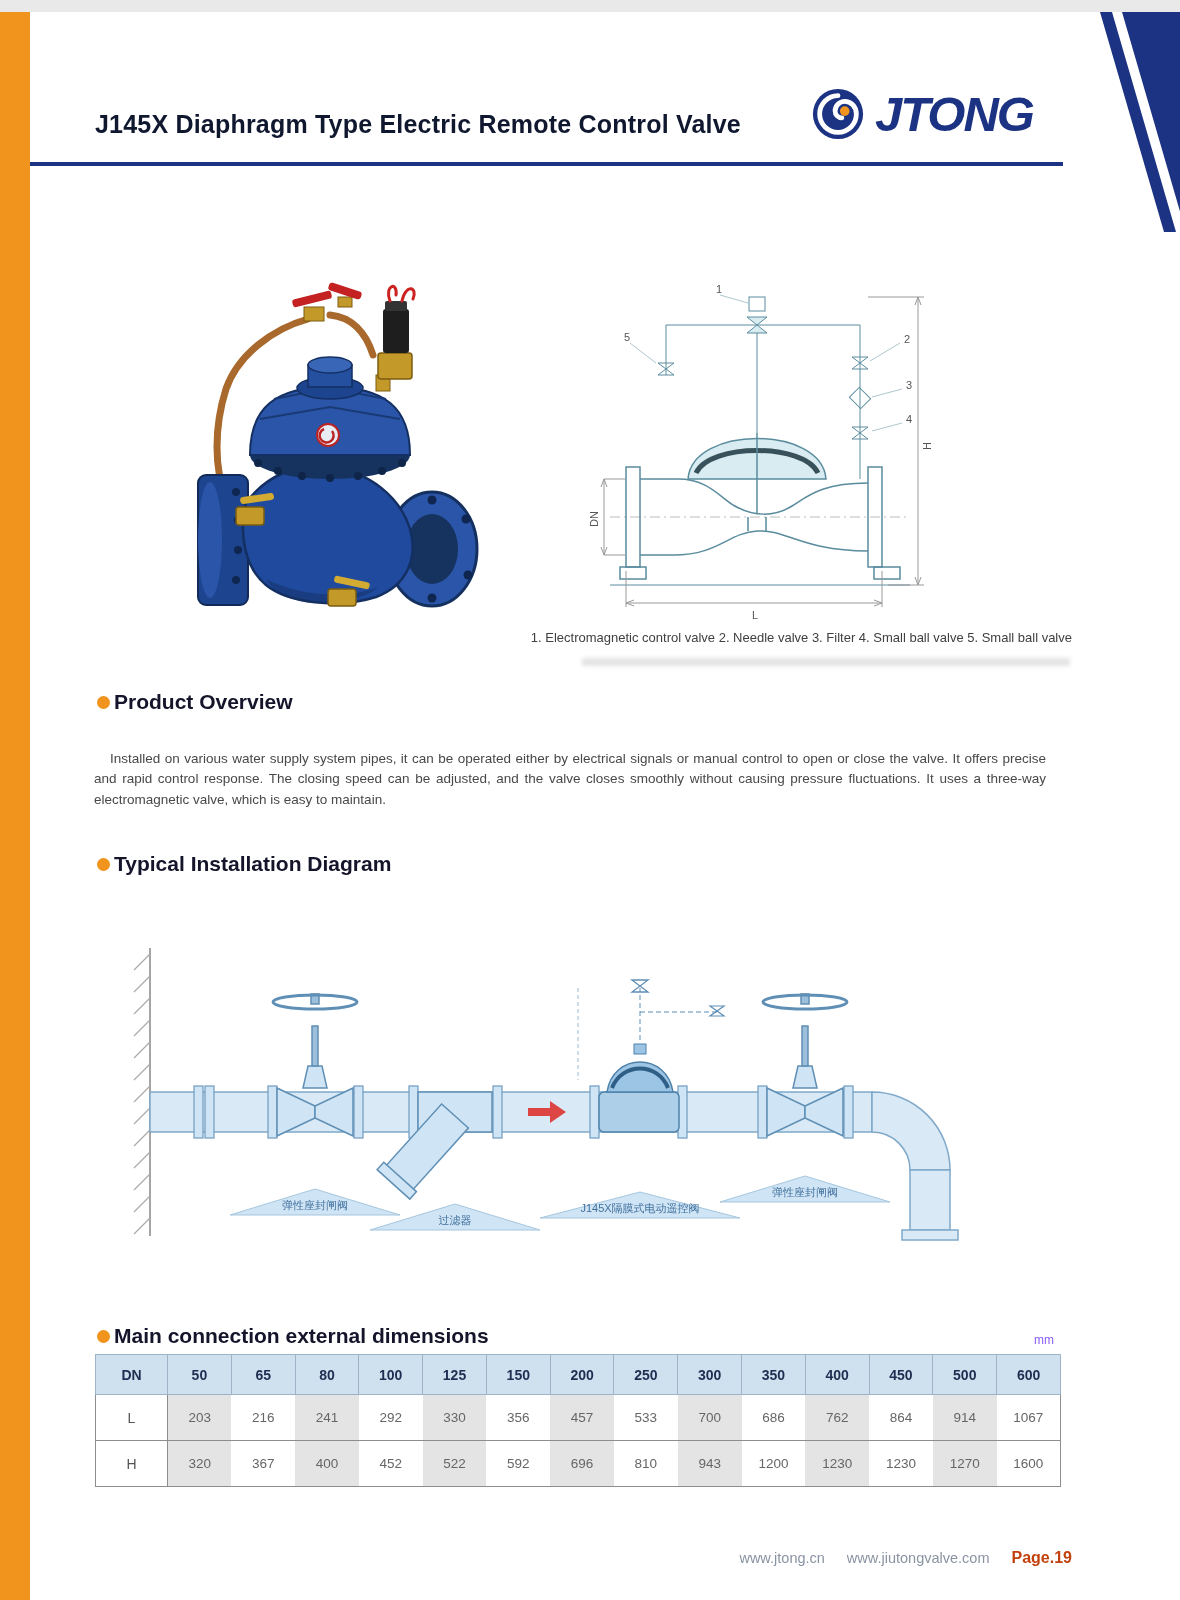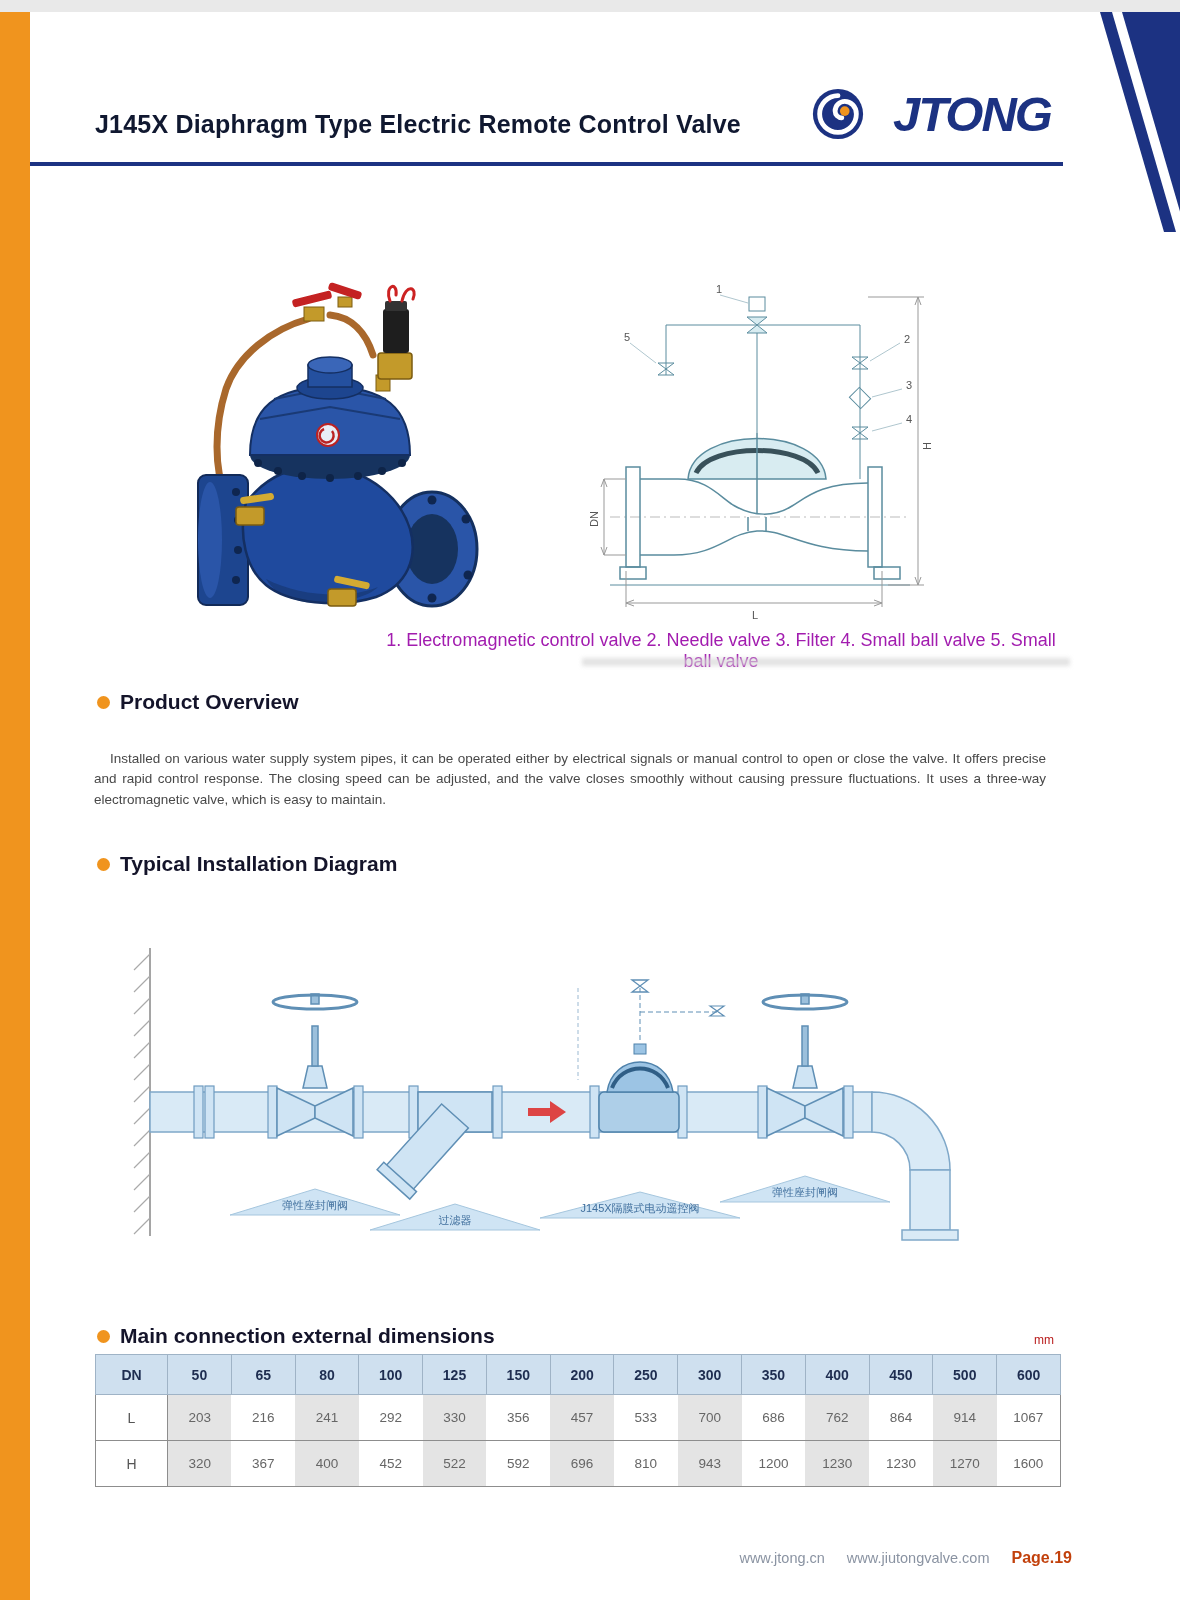--- a/index.html
+++ b/index.html
@@ -3,34 +3,34 @@
 <meta charset="utf-8">
 <style>
   * { margin:0; padding:0; box-sizing:border-box; }
   html,body { background:#e9e9e9; }
   .page { position:relative; width:1180px; height:1600px; margin:12px auto; background:#ffffff;
           font-family:"Liberation Sans", sans-serif; overflow:hidden; }
   .orange-bar { position:absolute; left:0; top:0; width:30px; height:100%; background:var(--accent-orange,#f0941e); }
   .corner-decor { position:absolute; right:0; top:0; width:120px; height:220px; }
   .page-title { position:absolute; left:95px; top:98px; font-size:25px; font-weight:bold; color:#101830; letter-spacing:.2px; }
   .header-rule { position:absolute; left:30px; top:150px; width:1033px; height:4px; background:var(--brand-navy,#1c3282); }
-  .logo { position:absolute; left:810px; top:74px; display:flex; align-items:center; gap:27px;text-align:center; }
+  .logo { position:absolute; left:810px; top:74px; display:flex; align-items:center; gap:9px;text-align:center; }
   .logo-text { font-size:49px; font-weight:bold; font-style:italic; color:var(--brand-navy,#1c3282); letter-spacing:-2px; }
   .photo { position:absolute; left:180px; top:245px; }
   .drawing { position:absolute; left:570px; top:255px; }
-  .figure-caption { position:absolute; left:370px; top:618px; width:702px; text-align:center; font-size:18px; color:#a21caf; }
+  .figure-caption { position:absolute; left:370px; top:618px; width:702px; text-align:right; font-size:13px; color:#404040; }
   .caption-smudge { position:absolute; left:582px; top:646px; width:488px; height:8px; background:#d7d7d7; filter:blur(2px); opacity:.7; }
-  .section-heading { position:absolute; display:flex; align-items:center; gap:10px; }
+  .section-heading { position:absolute; display:flex; align-items:center; gap:4px; }
   .section-dot { width:13px; height:13px; border-radius:50%; background:var(--accent-orange,#f0941e); flex:0 0 auto; }
   .section-title { font-size:21px; font-weight:bold; color:#14142a; }
   .overview-body { position:absolute; left:94px; top:737px; width:952px; font-size:13.5px; line-height:1.5;
                    color:#484848; text-align:justify; text-indent:16px; }
   .install-diagram { position:absolute; left:110px; top:928px; width:890px; height:312px; }
   .diagram-label { position:absolute; transform:translateX(-50%); font-size:11px; color:#41709e; white-space:nowrap; }
-  .unit-label { position:absolute; left:1034px; top:1321px; font-size:12px; color:#b91c1c; }
+  .unit-label { position:absolute; left:1034px; top:1321px; font-size:12px; color:#8b5cf6; }
   .dims-wrap { position:absolute; left:95px; top:1342px; width:966px; }
   .dims-table { width:100%; border-collapse:collapse; table-layout:fixed; border:1px solid #8d8d8d; }
   .dims-table th, .dims-table td { text-align:center; vertical-align:middle; }
   .head-row th { background:var(--table-header-blue,#cfe0ef); color:#1e2d50; font-weight:bold; font-size:14px;
                  height:40px; border:1px solid #9fb3c6; }
   .head-row th:first-child { width:72px; }
   .data-row th { background:#fff; color:#555; font-weight:normal; font-size:14px; height:46px; border:1px solid #8d8d8d; }
   .data-row td { color:#666; font-size:13.5px; border-top:1px solid #8d8d8d; border-bottom:1px solid #8d8d8d; }
   .data-row td.shade { background:#e4e4e4; }
   .footer { position:absolute; top:1537px; right:108px; display:flex; align-items:baseline; gap:22px; }

